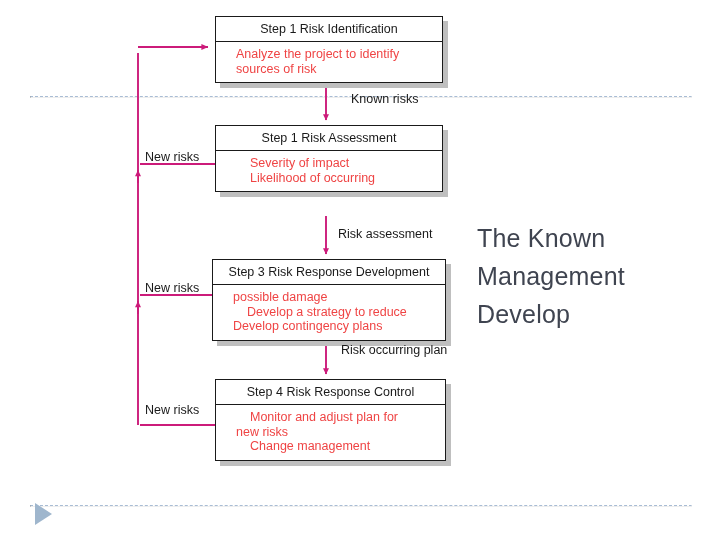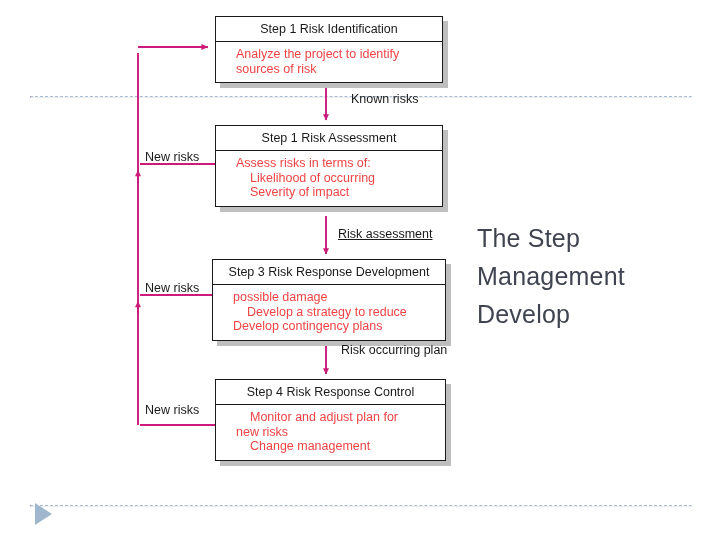--- a/index.html
+++ b/index.html
@@ -95,21 +95,21 @@
 
   
   .flow-label {
     position: absolute;
     font-size: 12.5px;
     line-height: 14.5px;
     color: #1a1a1a;
     white-space: nowrap;
   }
   #lbl-known  { left: 336px; top: 92px; margin-left: 15px;  }
-  #lbl-assess { left: 338px; top: 227px; text-decoration: underline; }
+  #lbl-assess { left: 338px; top: 227px; }
   #lbl-plan   { left: 341px; top: 343px; width: 112px; white-space: normal; }
 
   
   .fb-label {
     position: absolute;
     font-size: 12.5px;
     line-height: 14.5px;
     color: #1a1a1a;
     white-space: nowrap;
   }
@@ -173,23 +173,22 @@
       <div class="pbox-head">Step 1 Risk Identification</div>
       <div class="pbox-body">
         <span class="bline">Analyze the project to identify</span>
         <span class="bline">sources of risk</span>
       </div>
     </div>
 
     <div class="pbox" id="box2">
       <div class="pbox-head">Step 1 Risk Assessment</div>
       <div class="pbox-body">
-        <span class="bline">Assess risks in terms of:</span>
+        <span class="bline ind">Severity of impact</span>
         <span class="bline ind">Likelihood of occurring</span>
-        <span class="bline ind">Severity of impact</span>
       </div>
     </div>
 
     <div class="pbox" id="box3">
       <div class="pbox-head">Step 3 Risk Response Development</div>
       <div class="pbox-body">
         <span class="bline">possible damage</span>
         <span class="bline ind">Develop a strategy to reduce</span>
         <span class="bline">Develop contingency plans</span>
       </div>
@@ -208,18 +207,18 @@
     <div class="flow-label" id="lbl-assess">Risk assessment</div>
     <div class="flow-label" id="lbl-plan">Risk occurring plan</div>
 
     <div class="fb-label" id="fb1">New risks</div>
     <div class="fb-label" id="fb2">New risks</div>
     <div class="fb-label" id="fb3">New risks</div>
 
   </div>
 
   <div id="title-block">
-    <span class="tline">The Step</span>
+    <span class="tline">The Known</span>
     <span class="tline">Management</span>
     <span class="tline">Develop</span>
   </div>
 
 </div>
 
 </body></html>

